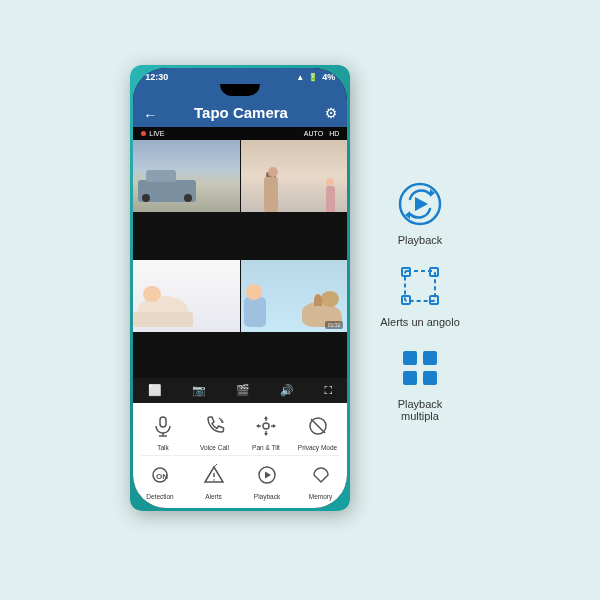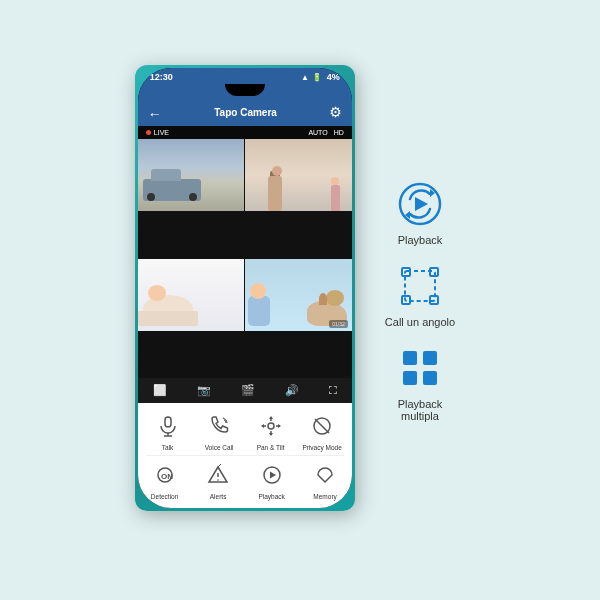--- a/index.html
+++ b/index.html
@@ -80,21 +80,21 @@
       background: #2c5f9e;
       display: flex;
       align-items: center;
       justify-content: space-between;
       padding: 6px 10px;
       color: white;
       flex-shrink: 0;
     }
 
     .header-title {
-      font-size: 10px;
+      font-size: 15px;
       font-weight: bold;
       color: white;
     }
 
     .header-back {
       font-size: 14px;
       color: white;
     }
 
     .header-gear {
@@ -480,21 +480,21 @@
         <svg width="50" height="50" viewBox="0 0 50 50">
 
           <rect x="10" y="10" width="30" height="30" rx="2" fill="none" stroke="#1a7fcc" stroke-width="2" stroke-dasharray="4,3"></rect>
 
           <rect x="7" y="7" width="8" height="8" rx="1" fill="none" stroke="#1a7fcc" stroke-width="2"></rect>
           <rect x="35" y="7" width="8" height="8" rx="1" fill="none" stroke="#1a7fcc" stroke-width="2"></rect>
           <rect x="7" y="35" width="8" height="8" rx="1" fill="none" stroke="#1a7fcc" stroke-width="2"></rect>
           <rect x="35" y="35" width="8" height="8" rx="1" fill="none" stroke="#1a7fcc" stroke-width="2"></rect>
         </svg>
       </div>
-      <span class="feature-label">Call un angolo</span>
+      <span class="feature-label">Alerts un angolo</span>
     </div>
 
     <div class="feature-item">
       <div class="feature-icon-wrap">
         <svg width="50" height="50" viewBox="0 0 50 50">
 
           <rect x="8" y="8" width="14" height="14" rx="2" fill="#1a7fcc"></rect>
           <rect x="28" y="8" width="14" height="14" rx="2" fill="#1a7fcc"></rect>
           <rect x="8" y="28" width="14" height="14" rx="2" fill="#1a7fcc"></rect>
           <rect x="28" y="28" width="14" height="14" rx="2" fill="#1a7fcc"></rect>

